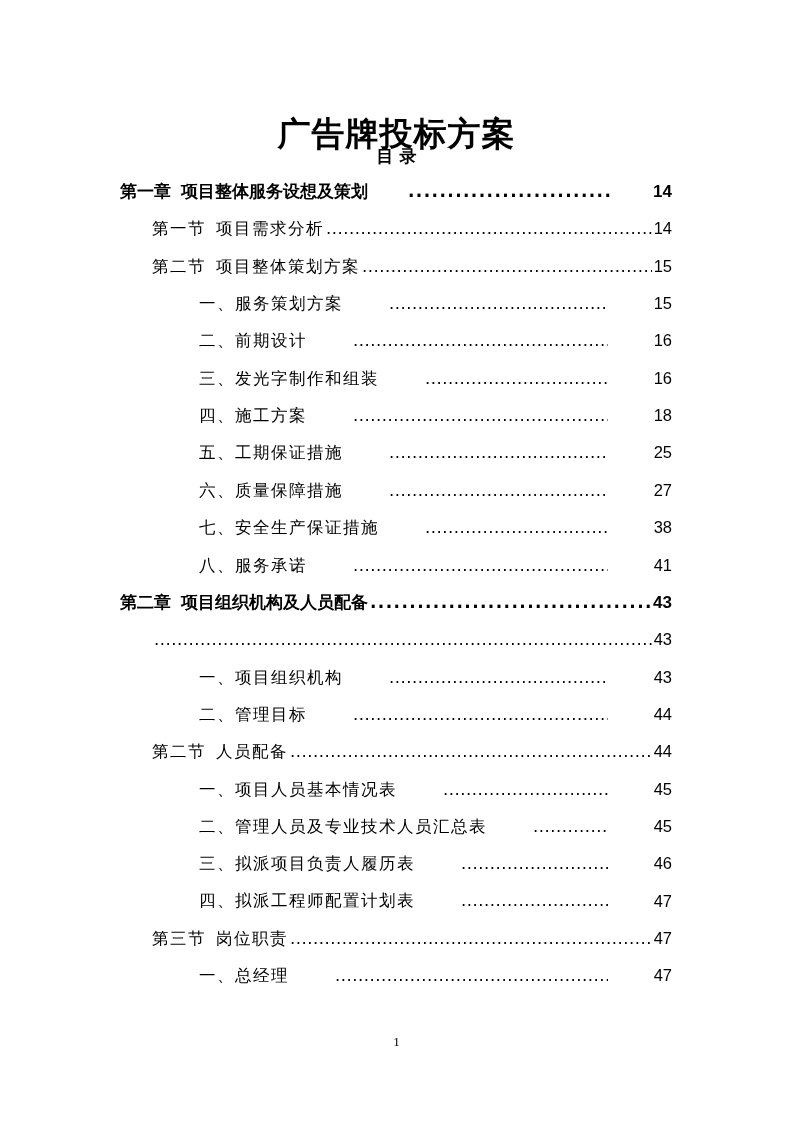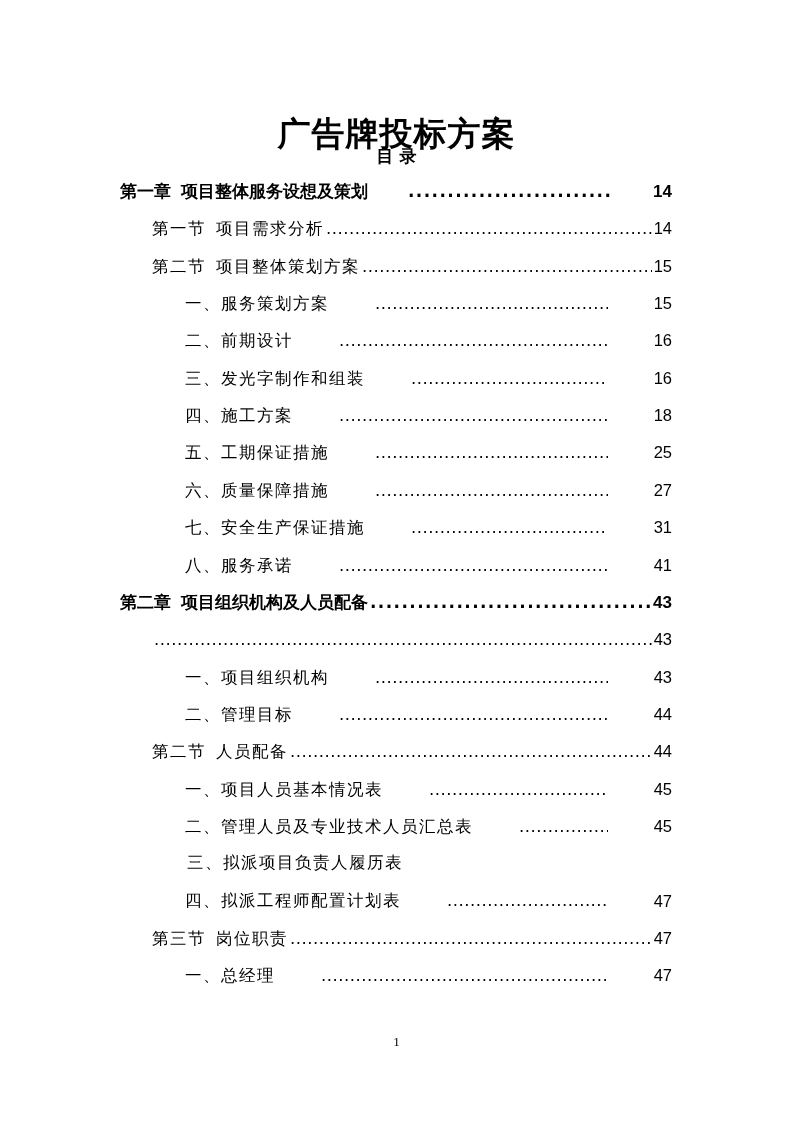--- a/index.html
+++ b/index.html
@@ -8,21 +8,21 @@
     .title { position: absolute; top: 92px; left: 0; width: 793px; text-align: center;
              font-size: 33px; font-weight: bold; letter-spacing: 1px; line-height: 40px;
              font-family: "DejaVu Serif", "Liberation Serif", serif; }
     .subtitle { position: absolute; top: 144px; left: 0; width: 793px; text-align: center;
                 font-size: 17px; font-weight: bold; line-height: 24px; word-spacing: 0; }
     .toc { position: absolute; top: 176px; left: 0; width: 793px; }
     .toc-row { position: absolute; display: flex; align-items: baseline; height: 30px; line-height: 30px;
                right: 121px; white-space: nowrap; overflow: hidden; }
     .toc-row.level-0 { left: 120px; font-weight: bold; font-size: 17px; }
     .toc-row.level-1 { left: 152px; font-size: 16.5px; letter-spacing: 1.5px; }
-    .toc-row.level-2 { left: 185px; font-size: 16.5px; letter-spacing: 1.5px; gap: 44px; }
+    .toc-row.level-2 { left: 199px; font-size: 16.5px; letter-spacing: 1.5px; gap: 44px; }
     .toc-row .label { flex: 0 0 auto; }
     .toc-row .prefix { margin-right: 10px; }
     .toc-row .leader { flex: 1 1 auto; overflow: hidden; margin: 0 2px; letter-spacing: 0; }
     .toc-row .leader::before {
       content: "................................................................................................................................................................";
       letter-spacing: 0.5px;
     }
     .toc-row.level-0 .leader::before { letter-spacing: 1.4px; }
     .toc-row .page { flex: 0 0 auto; font-family: "Liberation Sans", sans-serif; letter-spacing: 0; }
     .toc-row.level-0 .page { font-weight: bold; }
@@ -77,21 +77,21 @@
       <span class="page">25</span>
     </div>
     <div class="toc-row level-2" style="top: 298.8px;">
       <span class="label"><span class="prefix" style="margin-right: 0px;">六、</span><span class="text">质量保障措施</span></span>
       <span class="leader"></span>
       <span class="page">27</span>
     </div>
     <div class="toc-row level-2" style="top: 336.15px;">
       <span class="label"><span class="prefix" style="margin-right: 0px;">七、</span><span class="text">安全生产保证措施</span></span>
       <span class="leader"></span>
-      <span class="page">31</span>
+      <span class="page">38</span>
     </div>
     <div class="toc-row level-2" style="top: 373.5px;">
       <span class="label"><span class="prefix" style="margin-right: 0px;">八、</span><span class="text">服务承诺</span></span>
       <span class="leader"></span>
       <span class="page">41</span>
     </div>
     <div class="toc-row level-0" style="top: 410.85px;">
       <span class="label"><span class="prefix">第二章</span><span class="text">项目组织机构及人员配备</span></span>
       <span class="leader"></span>
       <span class="page">43</span>
@@ -118,21 +118,21 @@
     <div class="toc-row level-2" style="top: 597.6px;">
       <span class="label"><span class="prefix" style="margin-right: 0px;">一、</span><span class="text">项目人员基本情况表</span></span>
       <span class="leader"></span>
       <span class="page">45</span>
     </div>
     <div class="toc-row level-2" style="top: 634.95px;">
       <span class="label"><span class="prefix" style="margin-right: 0px;">二、</span><span class="text">管理人员及专业技术人员汇总表</span></span>
       <span class="leader"></span>
       <span class="page">45</span>
     </div>
-    <div class="toc-row level-2" style="top: 672.3px; flex-direction: column;">
+    <div class="toc-row level-2" style="top: 672.3px;">
       <span class="label"><span class="prefix" style="margin-right: 0px;">三、</span><span class="text">拟派项目负责人履历表</span></span>
       <span class="leader"></span>
       <span class="page">46</span>
     </div>
     <div class="toc-row level-2" style="top: 709.65px; align-items: flex-end;">
       <span class="label"><span class="prefix" style="margin-right: 0px;">四、</span><span class="text">拟派工程师配置计划表</span></span>
       <span class="leader"></span>
       <span class="page">47</span>
     </div>
     <div class="toc-row level-1" style="top: 747px;">

